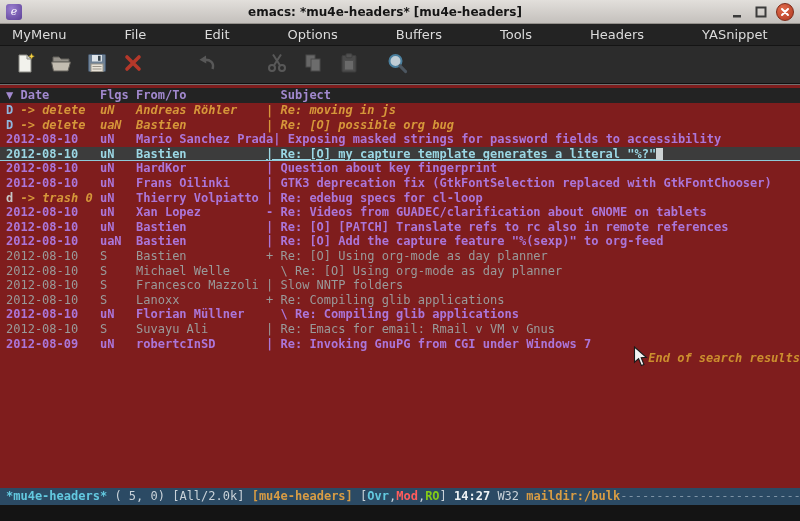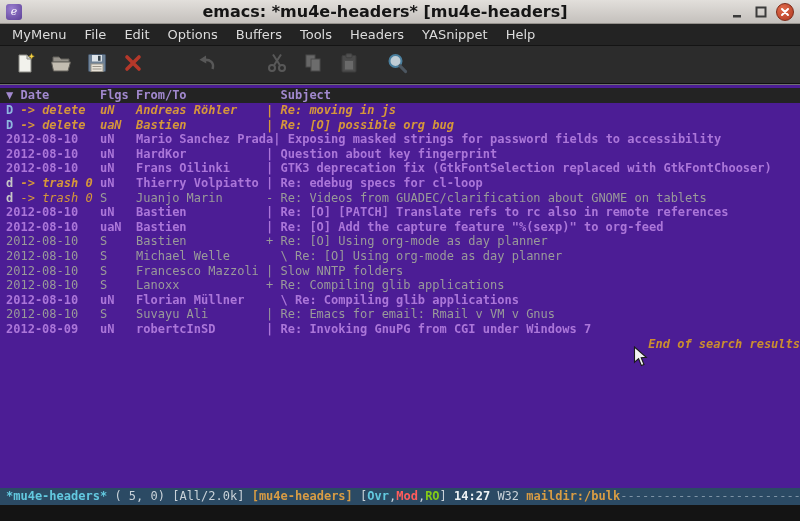--- a/index.html
+++ b/index.html
@@ -5,40 +5,40 @@
   html,body{margin:0;padding:0;background:#555;}
   .window{position:relative;width:800px;height:521px;overflow:hidden;background:#191919;
           font-family:"DejaVu Sans Mono",monospace;box-sizing:border-box;}
   
   .titlebar{height:24px;box-sizing:border-box;display:flex;align-items:center;padding:0 6px;
             background:linear-gradient(#e2dfdb,#c4c0bc);border-bottom:1px solid #94908b;
             font-family:"DejaVu Sans",sans-serif;}
   .app-icon{width:16px;height:16px;border-radius:3px;background:radial-gradient(circle at 35% 30%,#9a7ecf,#5b3f96);
             display:flex;align-items:center;justify-content:center;color:#fff;font-size:11px;
             font-family:"DejaVu Serif",serif;font-style:italic;line-height:16px;}
-  .title{flex:1;text-align:center;font-weight:bold;font-size:16px;color:#151515;
+  .title{flex:1;text-align:center;font-weight:bold;font-size:12px;color:#151515;
          white-space:nowrap;overflow:hidden;margin-left:20px;}
   .winbtns{display:flex;align-items:center;gap:6px;}
   .wbtn{width:18px;height:18px;display:flex;align-items:center;justify-content:center;}
   .wbtn svg{display:block;}
   .wbtn.close{background:radial-gradient(circle at 35% 30%,#e06a4a,#b13a22);border-radius:50%;
               border:1px solid #7e2a18;box-sizing:border-box;}
   
   .menubar{height:22px;box-sizing:border-box;background:#232323;display:flex;align-items:center;
-           padding:0 3px;border-bottom:1px solid #141414;}
+           padding:0 3px;border-bottom:1px solid #141414;gap:40px;}
   .menu-item{padding:2px 9px;font-family:"DejaVu Sans",sans-serif;font-size:13px;color:#dcdcdc;cursor:default;}
   
   .toolbar{height:38px;box-sizing:border-box;background:#2c2c2c;display:flex;align-items:center;
            padding:0 10px;border-bottom:1px solid #101010;}
   .tbtn{width:30px;height:30px;margin-right:6px;display:flex;align-items:center;justify-content:center;border-radius:3px;}
   .tbtn.disabled{opacity:.32;filter:grayscale(1);}
   .gap-a{margin-left:38px;} .gap-b{margin-left:34px;} .gap-c{margin-left:12px;}
   
   .content{position:relative;height:404px;box-sizing:border-box;border-top:1px solid #6f6f6f;
-           background:#4c1d95;font-size:12px;color:#bdbdbd;padding-top:3px;overflow:hidden;}
+           background:#7f1d1d;font-size:12px;color:#bdbdbd;padding-top:3px;overflow:hidden;}
   .header-line{height:15px;line-height:15px;white-space:pre;padding-left:6px;background:#232323;
                color:#a289cf;font-weight:bold;}
   .row{height:14.6px;line-height:14.6px;white-space:pre;padding-left:6px;box-sizing:border-box;}
   .f-date{display:inline-block;min-width:13ch;}
   .f-flags{display:inline-block;min-width:5ch;}
   .f-from{display:inline-block;min-width:18ch;}
   .row.unread{color:#ab76d9;font-weight:bold;}
   .row.read{color:#9a9a9a;}
   .row.deleted{color:#d6973a;font-weight:bold;font-style:italic;}
   .row.current{color:#9bd7e4;font-weight:bold;background:#3c3c3c;text-decoration:underline;
@@ -165,24 +165,25 @@
           </svg></span>
     </span>
   </div>
 
   <div class="content">
     <div class="header-line"><span class="f-date">▼ Date</span><span class="f-flags">Flgs</span><span class="f-from">From/To</span><span>  Subject</span></div>
     <div id="rows">
         <div class="row deleted"><span class="f-date"><span class="mark-char mark-char-D">D</span><span class="mark-text"> -&gt; delete</span></span><span class="f-flags">uN</span><span class="f-from">Andreas Röhler</span><span class="f-subject">| Re: moving in js</span></div>
         <div class="row deleted"><span class="f-date"><span class="mark-char mark-char-D">D</span><span class="mark-text"> -&gt; delete</span></span><span class="f-flags">uaN</span><span class="f-from">Bastien</span><span class="f-subject">| Re: [O] possible org bug</span></div>
         <div class="row unread"><span class="f-date">2012-08-10</span><span class="f-flags">uN</span><span class="f-from">Mario Sanchez Prada</span><span class="f-subject">| Exposing masked strings for password fields to accessibility</span></div>
+        <div class="row current"><span class="f-date">2012-08-10</span><span class="f-flags">uN</span><span class="f-from">Bastien</span><span class="f-subject">| Re: [O] my capture template generates a literal "%?"</span><span class="cursor"></span></div>
         <div class="row unread"><span class="f-date">2012-08-10</span><span class="f-flags">uN</span><span class="f-from">HardKor</span><span class="f-subject">| Question about key fingerprint</span></div>
         <div class="row unread"><span class="f-date">2012-08-10</span><span class="f-flags">uN</span><span class="f-from">Frans Oilinki</span><span class="f-subject">| GTK3 deprecation fix (GtkFontSelection replaced with GtkFontChooser)</span></div>
         <div class="row unread"><span class="f-date"><span class="mark-char mark-char-d">d</span><span class="mark-text"> -&gt; trash 0</span></span><span class="f-flags">uN</span><span class="f-from">Thierry Volpiatto</span><span class="f-subject">| Re: edebug specs for cl-loop</span></div>
-        <div class="row read"><span class="f-date"><span class="mark-char mark-char-d">d</span><span class="mark-text"> -&gt; trash 0</span></span><span class="f-flags">S</span><span class="f-from">Juanjo Marin</span><span class="f-subject">- Re: Videos from GUADEC/clarification about GNOME on tablets</span></div>
+        <div class="row unread"><span class="f-date">2012-08-10</span><span class="f-flags">uN</span><span class="f-from">Xan Lopez</span><span class="f-subject">- Re: Videos from GUADEC/clarification about GNOME on tablets</span></div>
         <div class="row unread"><span class="f-date">2012-08-10</span><span class="f-flags">uN</span><span class="f-from">Bastien</span><span class="f-subject">| Re: [O] [PATCH] Translate refs to rc also in remote references</span></div>
         <div class="row unread"><span class="f-date">2012-08-10</span><span class="f-flags">uaN</span><span class="f-from">Bastien</span><span class="f-subject">| Re: [O] Add the capture feature "%(sexp)" to org-feed</span></div>
         <div class="row read"><span class="f-date">2012-08-10</span><span class="f-flags">S</span><span class="f-from">Bastien</span><span class="f-subject">+ Re: [O] Using org-mode as day planner</span></div>
         <div class="row read"><span class="f-date">2012-08-10</span><span class="f-flags">S</span><span class="f-from">Michael Welle</span><span class="f-subject">  \ Re: [O] Using org-mode as day planner</span></div>
         <div class="row read"><span class="f-date">2012-08-10</span><span class="f-flags">S</span><span class="f-from">Francesco Mazzoli</span><span class="f-subject">| Slow NNTP folders</span></div>
         <div class="row read"><span class="f-date">2012-08-10</span><span class="f-flags">S</span><span class="f-from">Lanoxx</span><span class="f-subject">+ Re: Compiling glib applications</span></div>
         <div class="row unread"><span class="f-date">2012-08-10</span><span class="f-flags">uN</span><span class="f-from">Florian Müllner</span><span class="f-subject">  \ Re: Compiling glib applications</span></div>
         <div class="row read"><span class="f-date">2012-08-10</span><span class="f-flags">S</span><span class="f-from">Suvayu Ali</span><span class="f-subject">| Re: Emacs for email: Rmail v VM v Gnus</span></div>
         <div class="row unread"><span class="f-date">2012-08-09</span><span class="f-flags">uN</span><span class="f-from">robertcInSD</span><span class="f-subject">| Re: Invoking GnuPG from CGI under Windows 7</span></div>
       </div>

